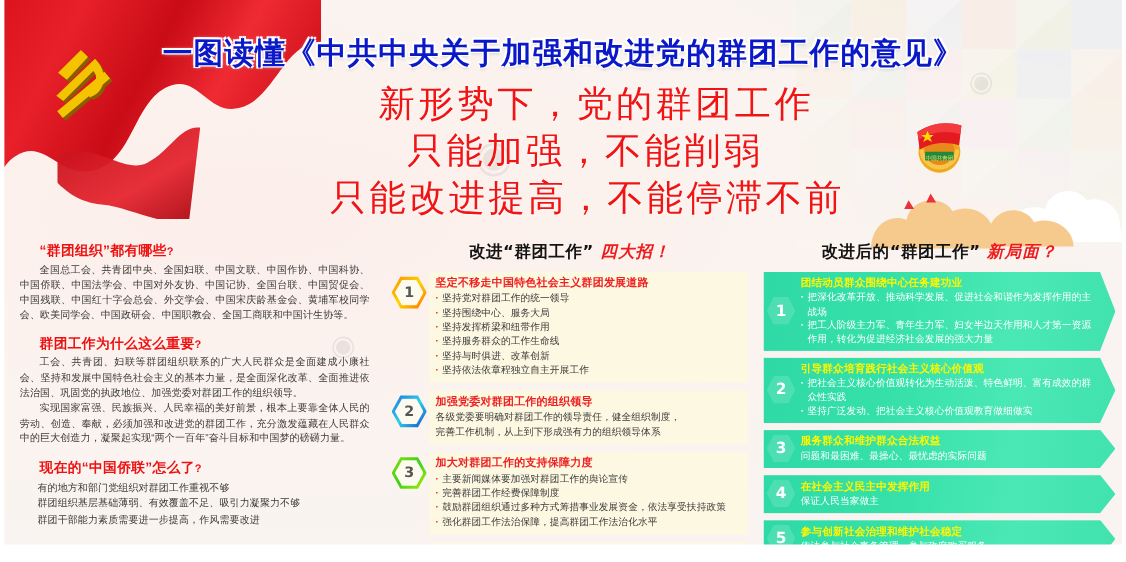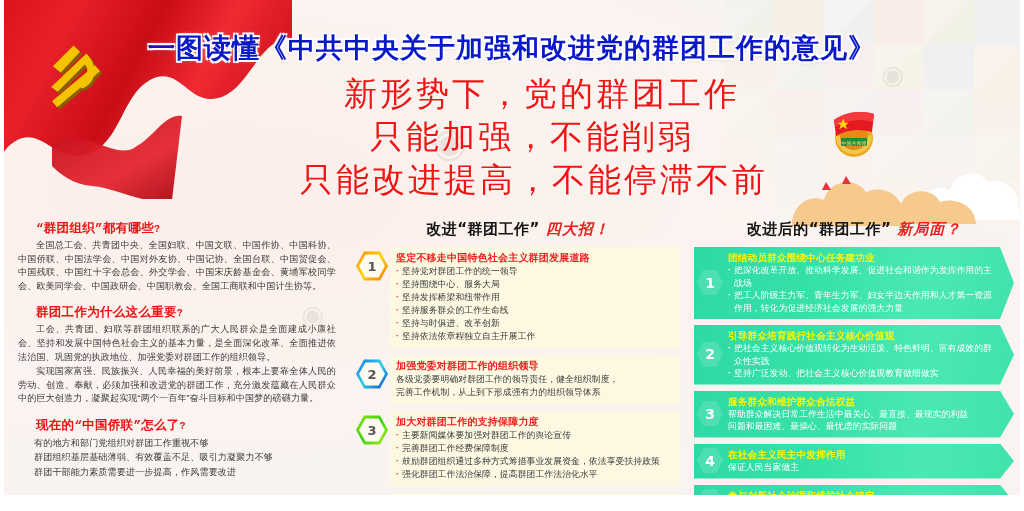--- a/index.html
+++ b/index.html
@@ -103,21 +103,21 @@
     text-align:center;
     font-family:"DejaVu Sans","Liberation Sans",sans-serif;
     font-weight:900; font-size:15px; color:#141414;
     letter-spacing:.5px; margin-bottom:8px;
   }
   .col-head .accent { color:#ee1c1c; font-style:italic; letter-spacing:1px; }
 
   
   .lh {
     color:#ee1111; font-weight:900; font-size:12.5px;
-    font-family:Liberation Mono, monospace;
+    font-family:Liberation Sans, sans-serif;
     margin: 0 0 2px 18px; letter-spacing:.3px;
   }
   .lh .q { font-size:10px; color:#ee1111; }
   .lp {
     color:#3a3a3a; font-size:9.1px; line-height:13.6px;
     text-align:justify; text-indent: 18px; letter-spacing:.1px;
     margin-bottom:1px;
   }
   .lb-list { margin:2px 0 0 16px; }
   .lb-list div { color:#3a3a3a; font-size:9.1px; line-height:14.5px; letter-spacing:.1px; }
@@ -436,21 +436,20 @@
         </div>
       </div>
 
       <div class="r-item">
         <div class="r-bar">
           <div class="r-num">
               <span>3</span>
             </div>
           <div class="r-body">
             <div class="r-title">服务群众和维护群众合法权益</div>
-            <div class="r-line">帮助群众解决日常工作生活中最关心、最直接、最现实的利益</div>
             <div class="r-line">问题和最困难、最操心、最忧虑的实际问题</div>
           </div>
         </div>
       </div>
 
       <div class="r-item">
         <div class="r-bar">
           <div class="r-num">
               <span>4</span>
             </div>

